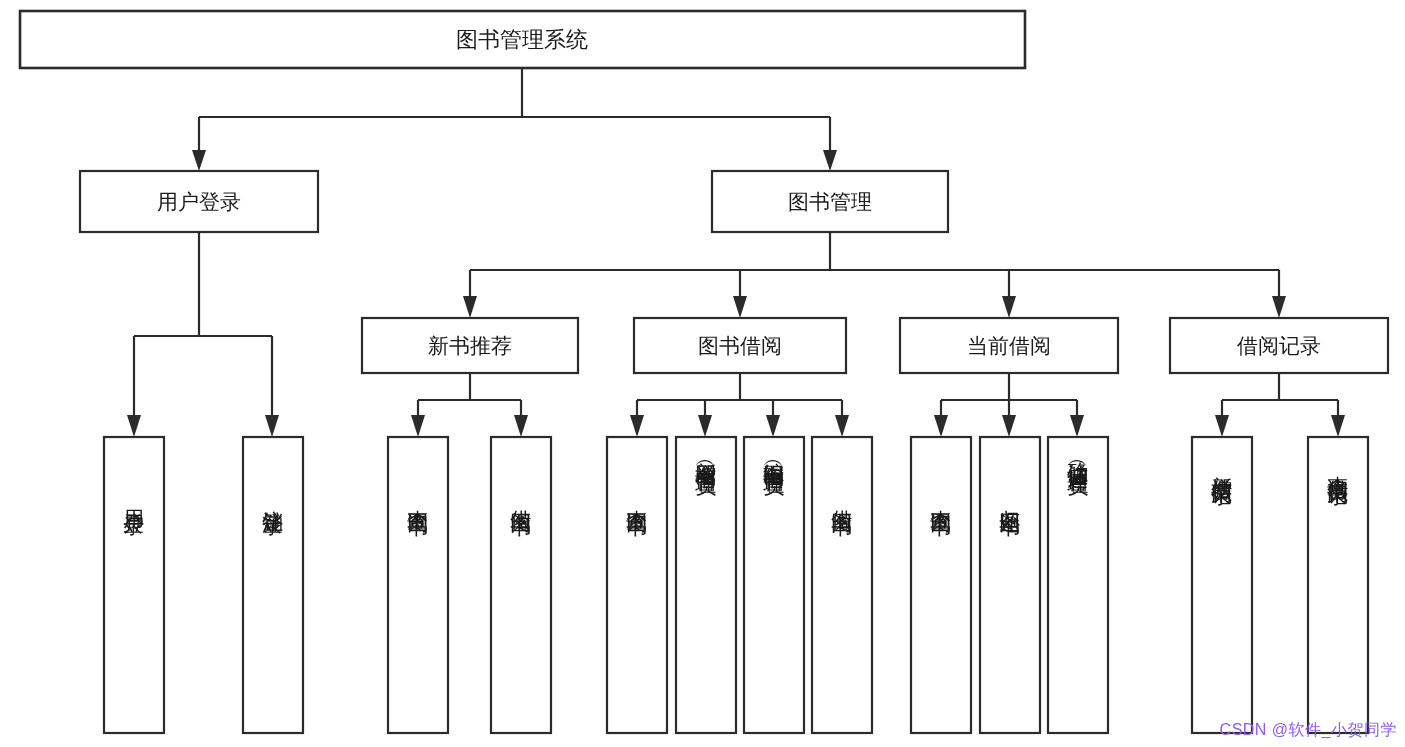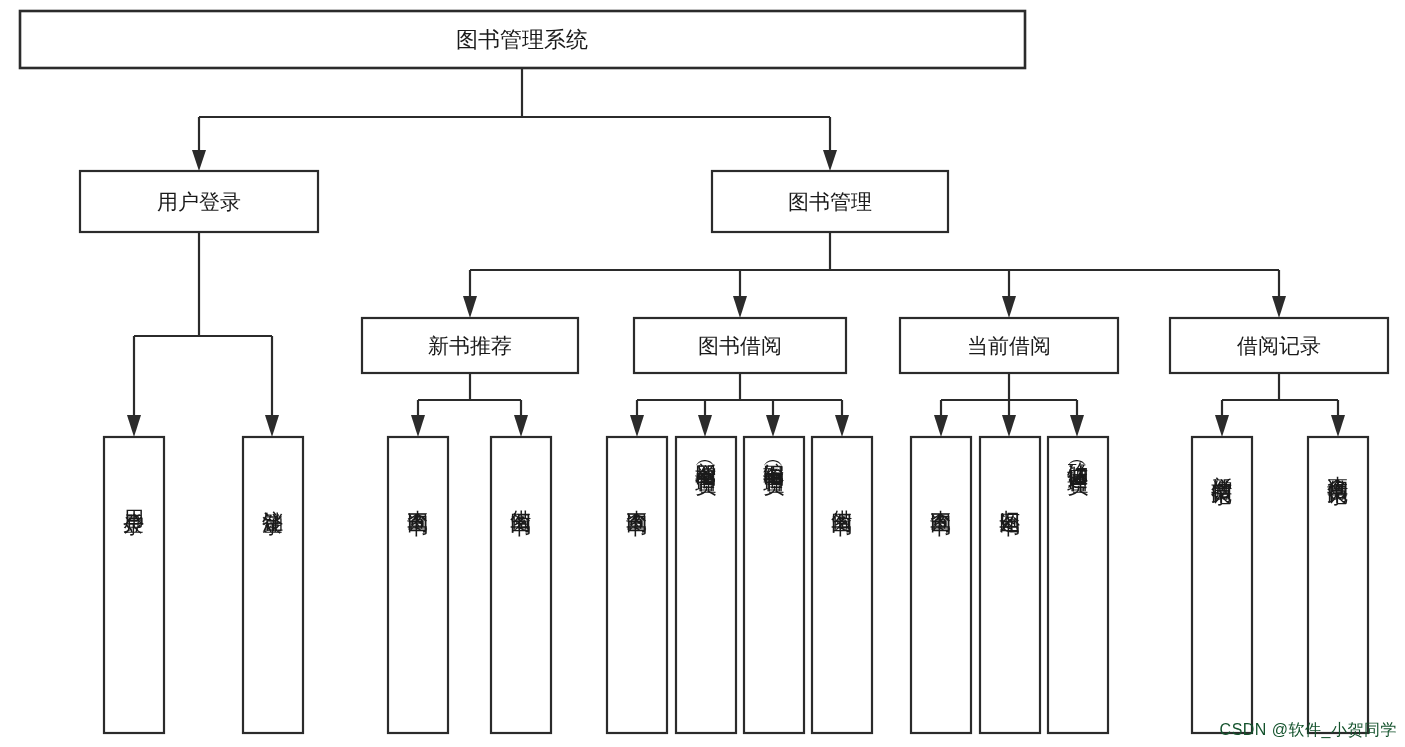--- a/index.html
+++ b/index.html
@@ -76,21 +76,21 @@
     letter-spacing: 2px;
     color: #1a1a1a;
     white-space: nowrap;
   }
   .watermark {
     position: absolute;
     right: 8px;
     bottom: 6px;
     font-family: "Liberation Sans", "DejaVu Sans", sans-serif;
     font-size: 16px;
-    color: #14532d;
+    color: #8b5cf6;
     letter-spacing: 0.5px;
     white-space: nowrap;
     pointer-events: none;
   }
 </style>
 </head>
 <body>
 
 <div id="diagram-root">
 

